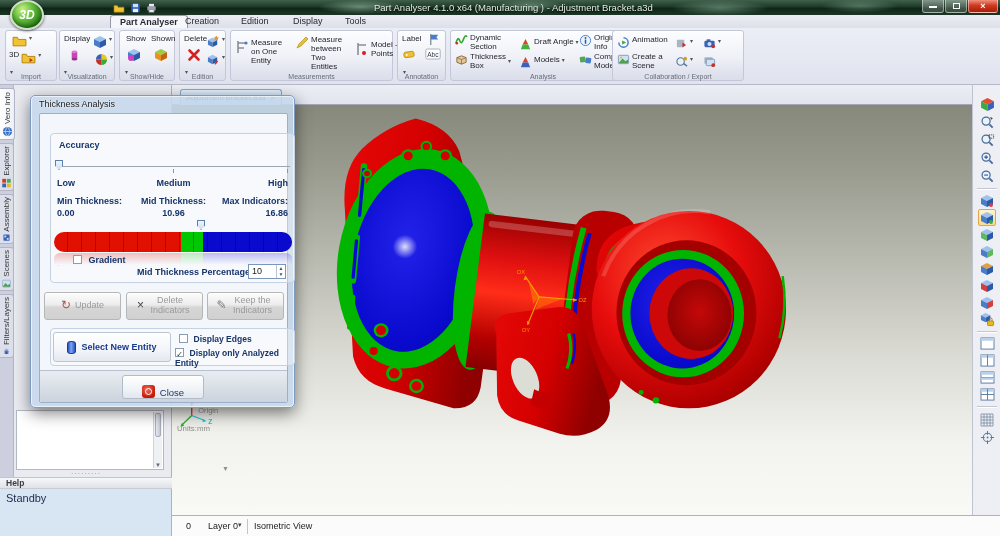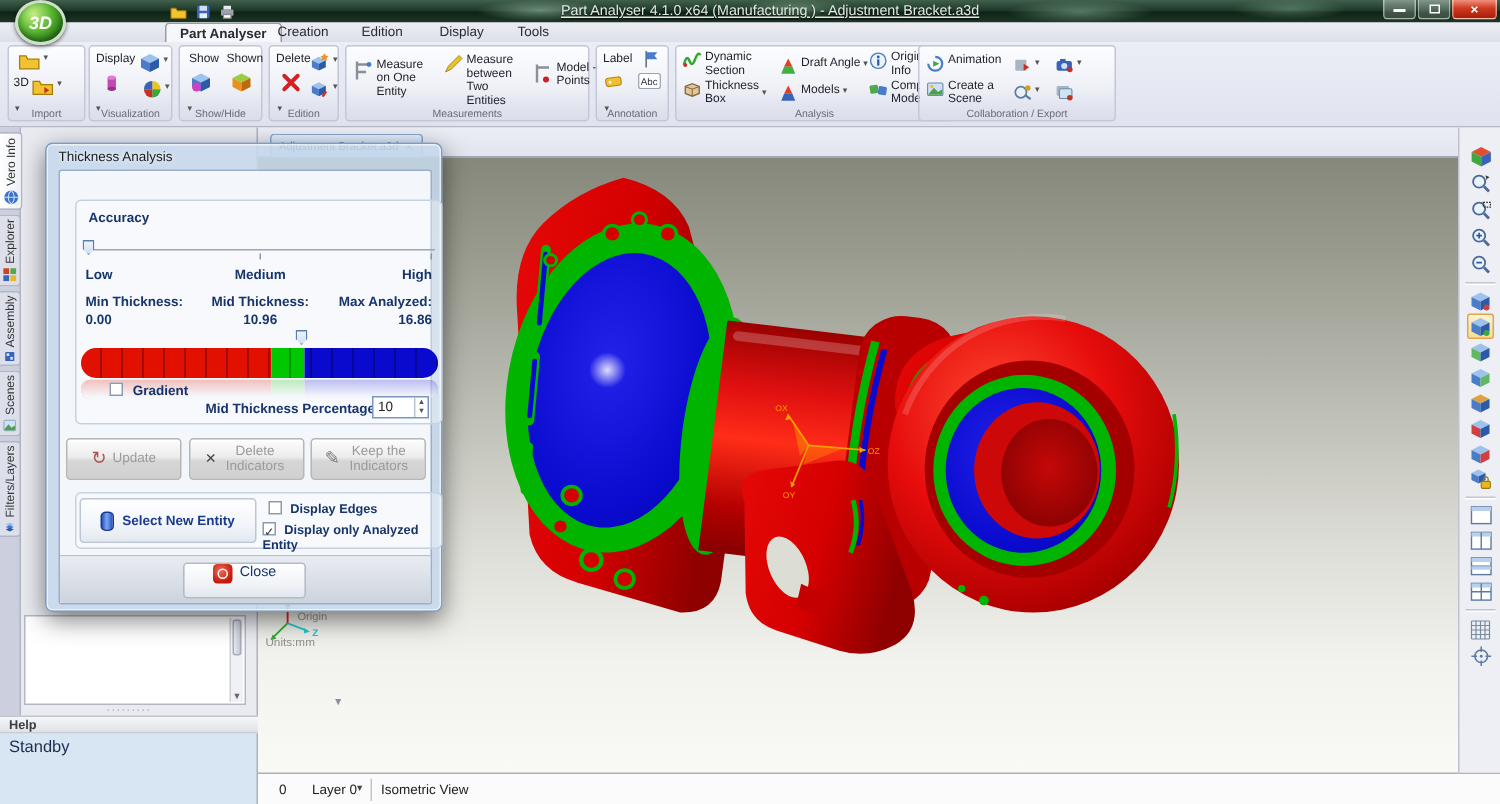--- a/index.html
+++ b/index.html
@@ -9,21 +9,21 @@
 
   
   .titlebar { left:0; top:0; width:1000px; height:15px;
     background:
       radial-gradient(ellipse 60px 10px at 360px 7px, rgba(170,210,185,.55), transparent 70%),
       radial-gradient(ellipse 50px 10px at 530px 6px, rgba(160,200,175,.45), transparent 70%),
       radial-gradient(ellipse 70px 11px at 720px 8px, rgba(150,195,170,.5), transparent 70%),
       radial-gradient(ellipse 55px 10px at 860px 6px, rgba(150,195,170,.4), transparent 70%),
       linear-gradient(180deg,#41604c 0%, #1d3a28 45%, #0e2416 55%, #1d3627 100%);
   }
-  .title-text { left:374px; top:2px; color:#e2eae2; font-size:9.5px; text-shadow:0 1px 1px rgba(0,0,0,.7); white-space:nowrap;text-decoration:underline; }
+  .title-text { left:374px; top:2px; color:#e2eae2; font-size:9.5px; text-shadow:0 1px 1px rgba(0,0,0,.7); white-space:nowrap; }
   .orb { left:10px; top:0px; width:34px; height:30px; border-radius:50%;
     background: radial-gradient(circle at 35% 28%, #c6ee86, #5cba34 42%, #2c7c1a 75%, #1b5812);
     border:2px solid #cfe0c8; box-shadow:0 1px 3px rgba(0,0,0,.6), inset 0 -2px 4px rgba(0,0,0,.35);
     color:#fff; font-weight:bold; font-style:italic; font-size:12px; text-align:center; line-height:27px; z-index:30; }
   .qat { left:113px; top:2px; height:11px; display:flex; gap:5px; align-items:center; }
   .wbtns { right:2px; top:0; display:flex; }
   .wbtn { width:22px; height:13px; border:1px solid rgba(255,255,255,.45); border-top:none; border-radius:0 0 3px 3px;
     background:linear-gradient(180deg, rgba(255,255,255,.35), rgba(90,110,95,.5)); margin-left:1px; position:relative; }
   .wbtn.close { background:linear-gradient(180deg,#f0907c,#cf3a22 45%,#a81d08); width:30px; }
   .wbtn .bar { position:absolute; left:50%; top:6px; width:8px; height:2px; margin-left:-4px; background:#fff; }
@@ -106,21 +106,21 @@
   .dbtn { position:absolute; width:77px; height:28px; border:1px solid #b6b6b6; border-radius:3px;
     background:linear-gradient(180deg,#fdfdfd,#ececec 45%,#d6d6d6 55%,#d0d0d0); box-shadow:inset 0 1px 0 #fff;
     color:#9a9a9a; font-size:9px; display:flex; align-items:center; justify-content:center; gap:4px; text-align:center; line-height:1.1; }
   .dbtn .bic { font-size:12px; }
   .select-btn { position:absolute; left:2px; top:3px; width:118px; height:30px; border:1px solid #bcc6d4; border-radius:3px;
     background:linear-gradient(180deg,#ffffff,#f2f5f9 60%,#e4e9f0); display:flex; align-items:center; justify-content:center; gap:5px;
     color:#1a3a8e; font-size:9px; font-weight:bold; }
   .cyl-ic { width:9px; height:13px; border-radius:4px/3px; background:linear-gradient(90deg,#2a52c0,#7aa6f2 45%,#2a52c0); border:1px solid #1a3a90; }
   .dlg-bottom { position:absolute; left:0px; top:256px; width:247px; height:32px; background:linear-gradient(180deg,#e9edf2,#ccd3dc); border-top:1px solid #b8c2ce; border-radius:0 0 2px 2px; }
   .close-btn { position:absolute; left:82px; top:4px; width:82px; height:24px; border:1px solid #b2bcc8; border-radius:3px;
-    background:linear-gradient(180deg,#ffffff,#f0f3f7 60%,#e2e7ee); display:flex; align-items:flex-start; justify-content:center; gap:5px;
+    background:linear-gradient(180deg,#ffffff,#f0f3f7 60%,#e2e7ee); display:flex; align-items:flex-end; justify-content:center; gap:5px;
     color:#17356b; font-size:9.5px; }
   .pwr-ic { width:13px; height:13px; border-radius:3px; background:radial-gradient(circle at 40% 35%, #f26a5a, #c41808 70%); position:relative; }
   .pwr-ic::before { content:""; position:absolute; left:3px; top:3px; width:5px; height:5px; border:1.5px solid #fff; border-radius:50%; }
   svg text { font-family:"Liberation Sans",sans-serif; }
 </style>
 </head>
 <body>
 
 <div id="app">
 
@@ -799,21 +799,21 @@
         <div class="sthumb" style="left:4px;top:26px"></div>
         <div class="tick" style="left:122px;top:35px"></div>
         <div class="tick" style="left:236px;top:35px"></div>
         <div class="abs navy dsmall" style="left:6px;top:44px">Low</div>
         <div class="abs navy dsmall" style="left:0;top:44px;width:245px;text-align:center">Medium</div>
         <div class="abs navy dsmall" style="right:6px;top:44px">High</div>
         <div class="abs navy dsmall" style="left:6px;top:62px">Min Thickness:</div>
         <div class="abs navy dsmall" style="left:6px;top:74px">0.00</div>
         <div class="abs navy dsmall" style="left:0;top:62px;width:245px;text-align:center">Mid Thickness:</div>
         <div class="abs navy dsmall" style="left:0;top:74px;width:245px;text-align:center">10.96</div>
-        <div class="abs navy dsmall" style="right:6px;top:62px">Max Analyzed:</div>
+        <div class="abs navy dsmall" style="right:6px;top:62px">Max Indicators:</div>
         <div class="abs navy dsmall" style="right:6px;top:74px">16.86</div>
         <div class="sthumb" style="left:146px;top:86px"></div>
         <div class="cbar" style="left:3px;top:98px;width:238px">
           <div class="cseg" style="width:53.5%;background:#e11000"></div>
           <div class="cseg" style="width:9%;background:#00c800"></div>
           <div class="cseg" style="width:37.5%;background:#0a0ace"></div>
           <div class="lines"></div>
         </div>
         <div class="cbar-reflect" style="left:3px;top:119px;width:238px">
           <div class="cseg" style="width:53.5%;background:#e11000"></div>

